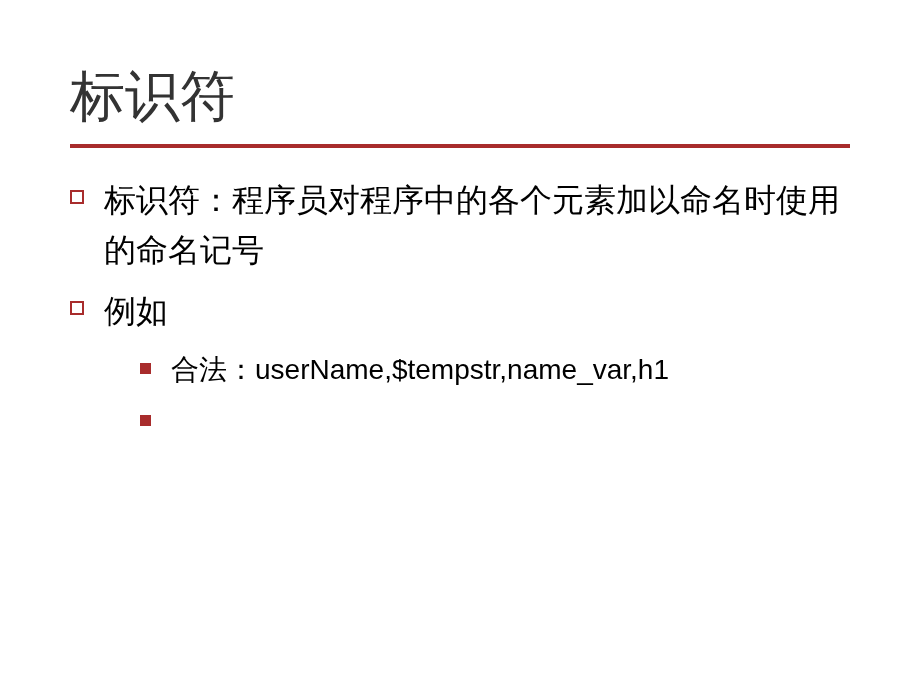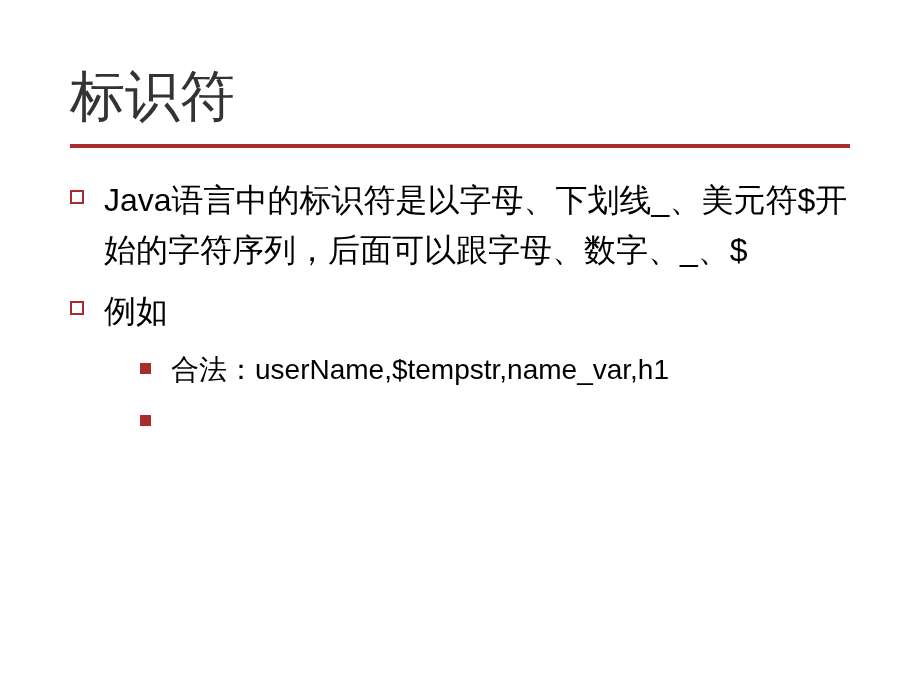--- a/index.html
+++ b/index.html
@@ -78,21 +78,21 @@
   </style>
 </head>
 <body>
 
 <h1 class="title">标识符</h1>
 <div class="divider"></div>
 
 <ul class="bullet-list">
   <li class="bullet-item">
     <span class="bullet-marker"></span>
-    <span class="bullet-text">Java语言中的标识符是以字母、下划线_、美元符$开始的字符序列，后面可以跟字母、数字、_、$</span>
+    <span class="bullet-text">标识符：程序员对程序中的各个元素加以命名时使用的命名记号</span>
   </li>
   <li class="bullet-item">
     <span class="bullet-marker"></span>
     <span class="bullet-text">例如</span>
   </li>
 </ul>
 
 <ul class="sub-list">
   <li class="sub-item">
     <span class="sub-marker"></span>

